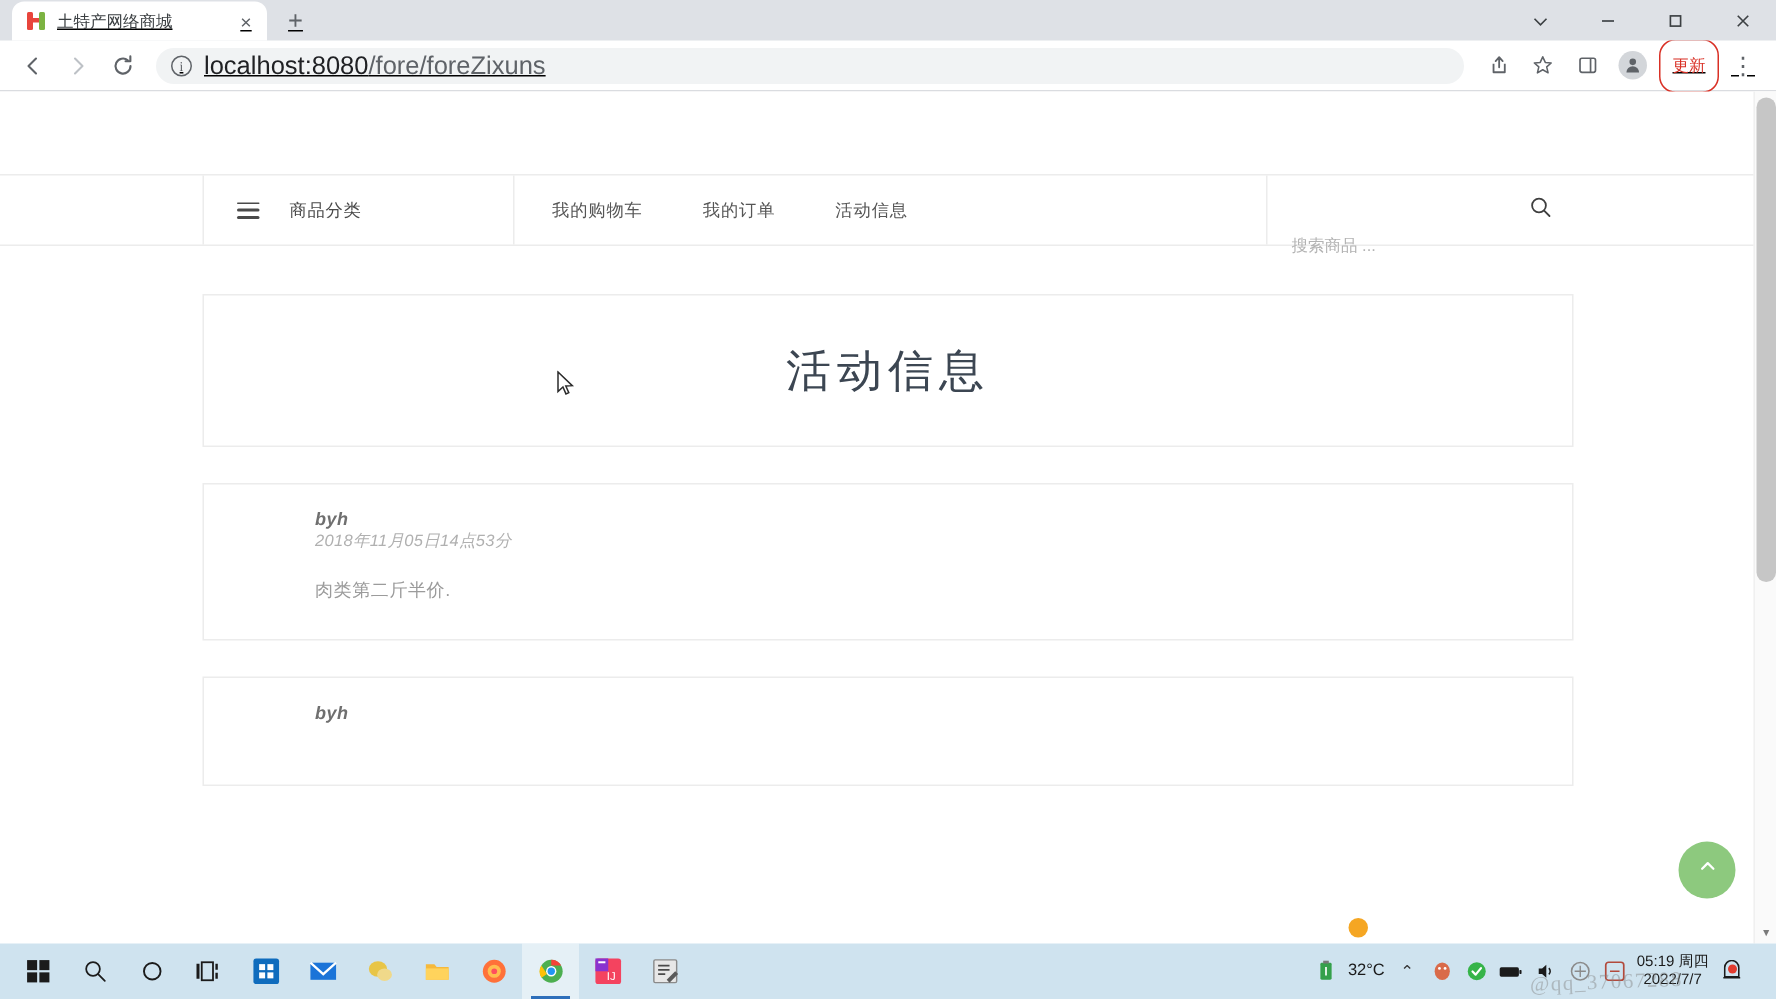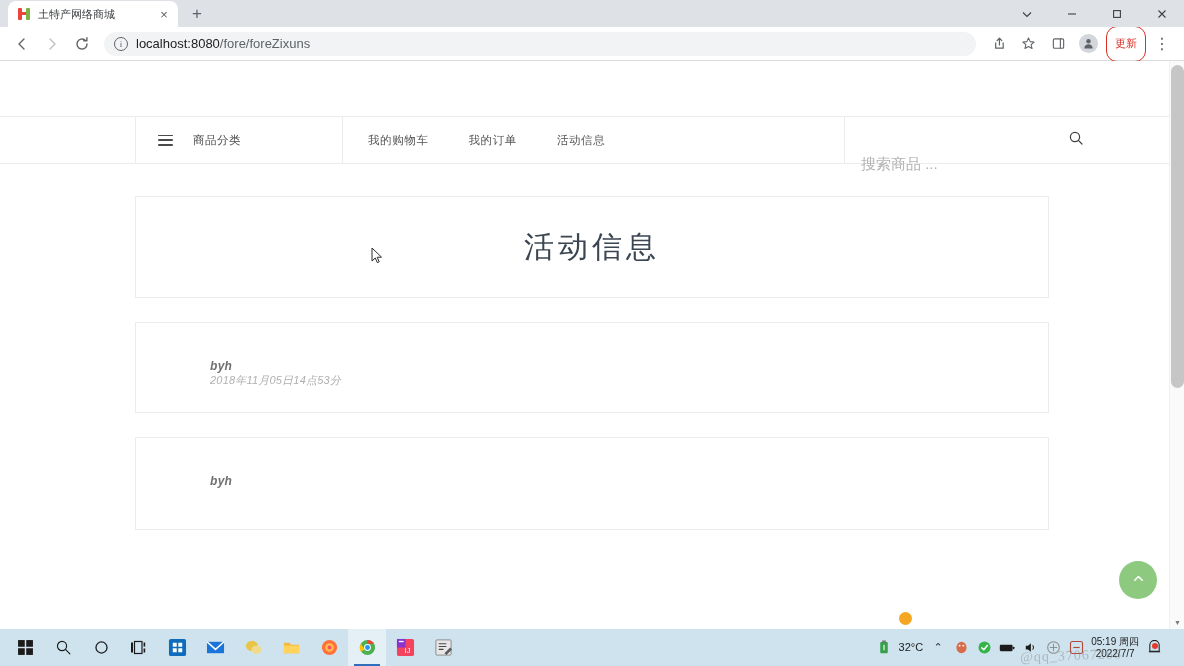--- a/index.html
+++ b/index.html
@@ -5,21 +5,21 @@
 <style>
   * { box-sizing: border-box; margin: 0; padding: 0; }
   html, body {
     width: 1184px; height: 666px; overflow: hidden;
     font-family: "Liberation Sans", "DejaVu Sans", sans-serif;
     background: #ffffff;
   }
   body { position: relative; }
 
   
-  .browser { position: absolute; left: 0; top: 0; width: 1184px; height: 557px; background: #fff; }
+  .browser { position: absolute; left: 0; top: 0; width: 1184px; height: 557px; background: #fff; text-decoration: underline; }
 
   .tabstrip {
     position: relative; height: 27px; background: #dee1e6;
     display: flex; align-items: flex-end;
   }
   .tab {
     margin-left: 8px; width: 170px; height: 26px; background: #fff;
     border-radius: 8px 8px 0 0; display: flex; align-items: center;
     padding: 0 6px 0 9px; gap: 7px; position: relative;
   }
@@ -63,21 +63,21 @@
   .tbtn.disabled { color: #bdc1c6; }
   .omnibox {
     flex: 1; height: 24px; background: #f1f3f4; border-radius: 13px; margin: 0 6px;
     display: flex; align-items: center; padding: 0 10px; gap: 8px;
   }
   .omnibox .info-icon {
     width: 14px; height: 14px; border: 1.2px solid #5f6368; border-radius: 50%;
     display: flex; align-items: center; justify-content: center;
     font-size: 9px; color: #5f6368; font-family: "Liberation Serif", serif; flex: none;
   }
-  .url { font-size: 13px; color: #202124; white-space: nowrap; }
+  .url { font-size: 17px; color: #202124; white-space: nowrap; }
   .url .host { color: #202124; }
   .url .path { color: #5f6368; }
   .profile-av {
     width: 19px; height: 19px; border-radius: 50%; background: #d3d6da;
     display: flex; align-items: center; justify-content: center; color: #5f6368;
   }
   .update-pill {
     height: 21px; border: 1px solid #d93025; border-radius: 11px; color: #d93025;
     font-size: 11px; display: flex; align-items: center; padding: 17px 8px; margin-left: 2px;
   }
@@ -104,39 +104,39 @@
   .hamburger i { display: block; height: 1.6px; background: #4a4a4a; border-radius: 1px; }
   .nav-cat-label { font-size: 11.5px; color: #4a4a4a; letter-spacing: .5px; }
   .nav-links { display: flex; align-items: center; padding-left: 25px; gap: 40px; }
   .nav-link { font-size: 11.5px; color: #555; letter-spacing: .6px; white-space: nowrap; }
   .nav-spacer { flex: 1; }
   .nav-search {
     width: 205px; border-left: 1px solid #ececec; display: flex; align-items: center;
     padding: 0 14px 0 16px; gap: 8px; margin-right: 135px;
   }
   .nav-search input {
-    border: 0; outline: 0; background: transparent; font-size: 15px; color: #555;
+    border: 0; outline: 0; background: transparent; font-size: 11px; color: #555;
     flex: 1; font-family: "Liberation Sans", sans-serif; margin-top: 47px;
   }
   .nav-search input::placeholder { color: #b3b3b3; }
   .search-icon { color: #3f3f3f; flex: none; }
 
   .crumb-band { height: 85px; display: flex; align-items: center; border-bottom: 1px solid #ececec; }
   .crumb { margin-left: 135px; font-size: 11.5px; color: #a0a0a0; letter-spacing: .3px; }
   .crumb .sep { margin: 0 5px; color: #b7b7b7; }
 
   .content { padding: 32px 135px 0 135px; }
   .title-card {
     border: 1px solid #ececec; height: 102px; display: flex; align-items: center;
     justify-content: center; background: #fff;
   }
   .page-title { font-size: 30px; color: #3c4652; letter-spacing: 4px; }
 
   .post-card {
-    border: 1px solid #ececec; background: #fff; margin-top: 24px; padding: 36px 0 24px 74px;
+    border: 1px solid #ececec; background: #fff; margin-top: 24px; padding: 16px 0 24px 74px;
   }
   .post-author { font-size: 12px; color: #6f6f6f; font-weight: bold; font-style: italic; letter-spacing: .3px; }
   .post-date { font-size: 11px; color: #b0b0b0; font-style: italic; letter-spacing: .2px; }
   .post-body { font-size: 12px; color: #9b9b9b; margin-top: 17px; letter-spacing: .4px; }
 
   
   .to-top {
     position: absolute; right: 27px; bottom: 30px; width: 38px; height: 38px; border-radius: 50%;
     background: #8dc97e; display: flex; align-items: center; justify-content: center; color: #fff;
   }
@@ -305,20 +305,21 @@
 
 
     <div class="content">
       <div class="title-card">
         <div class="page-title">活动信息</div>
       </div>
 
       <div class="post-card">
         <div class="post-author">byh</div>
         <div class="post-date">2018年11月05日14点53分</div>
+        <div class="post-body">肉类第二斤半价.</div>
       </div>
 
       <div class="post-card">
         <div class="post-author">byh</div>
 
         <div class="post-body"></div>
       </div>
     </div>
 
     <div class="to-top">

